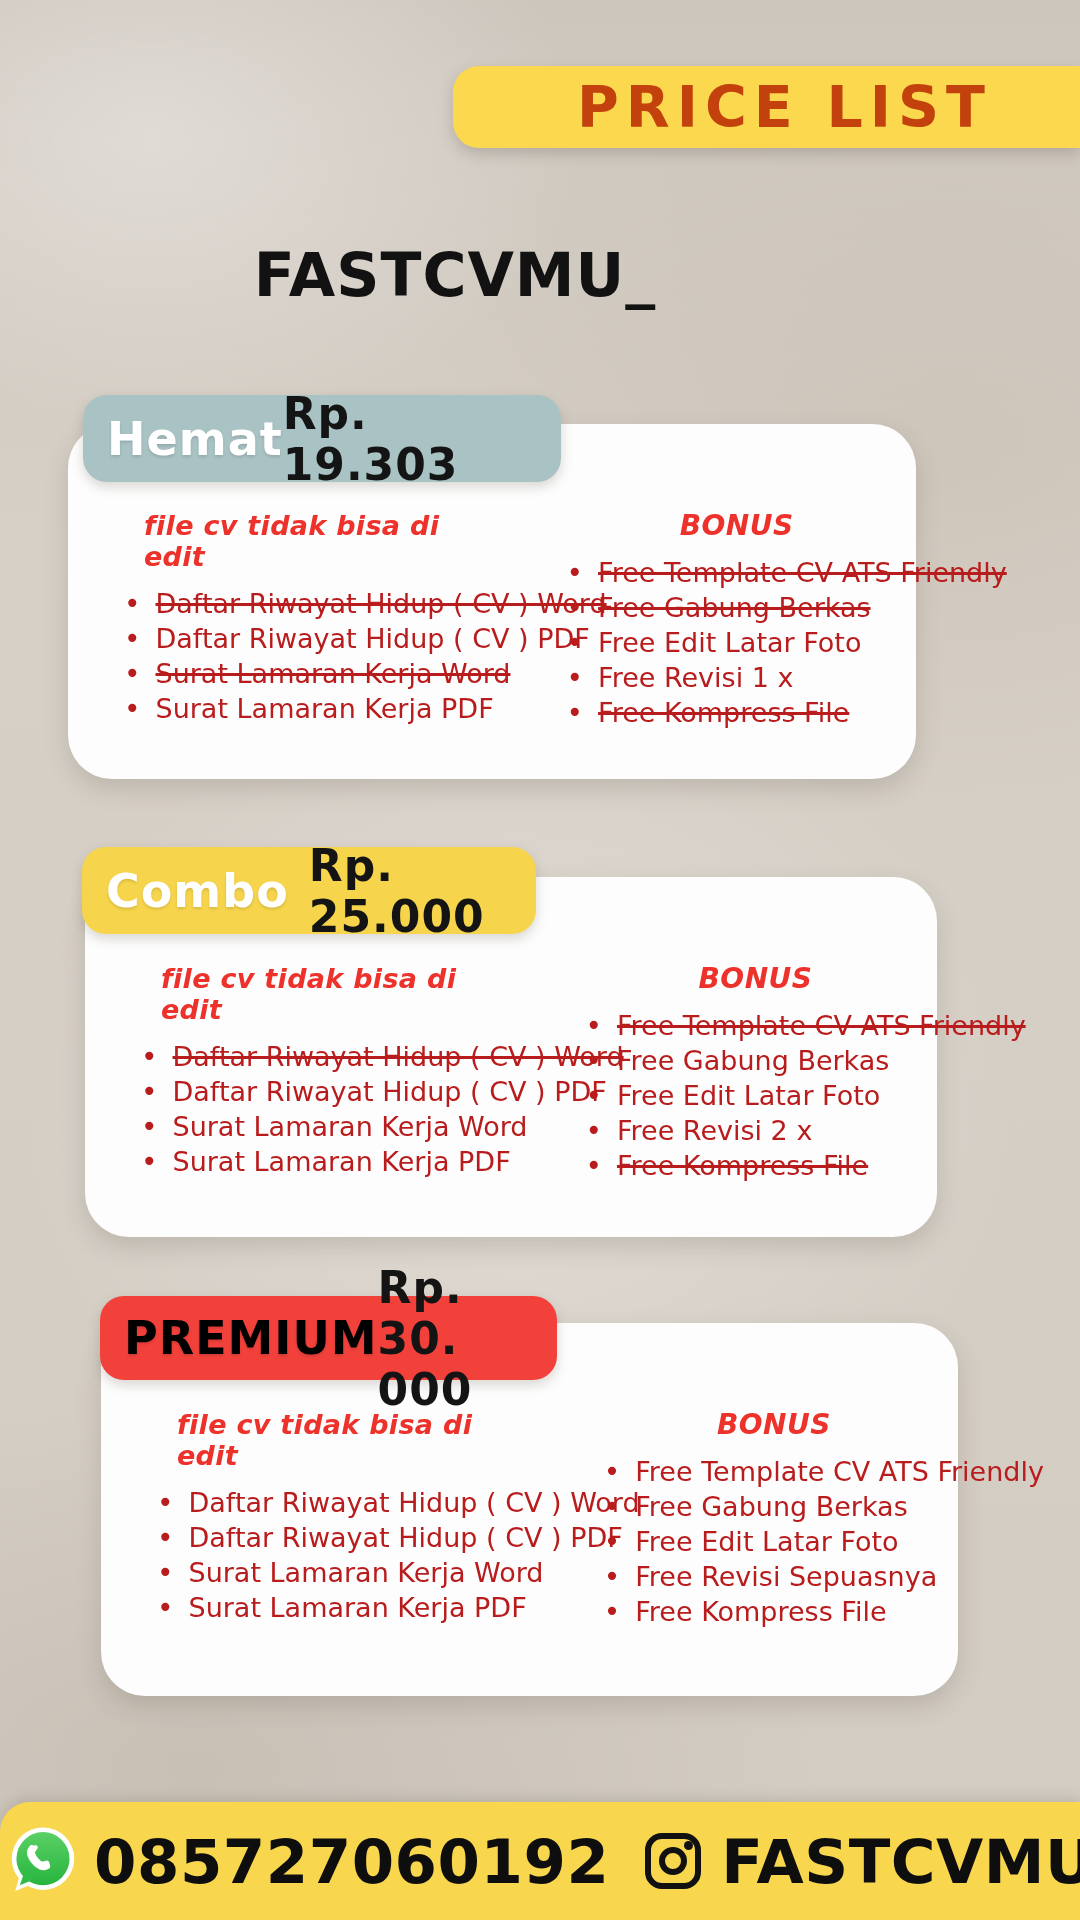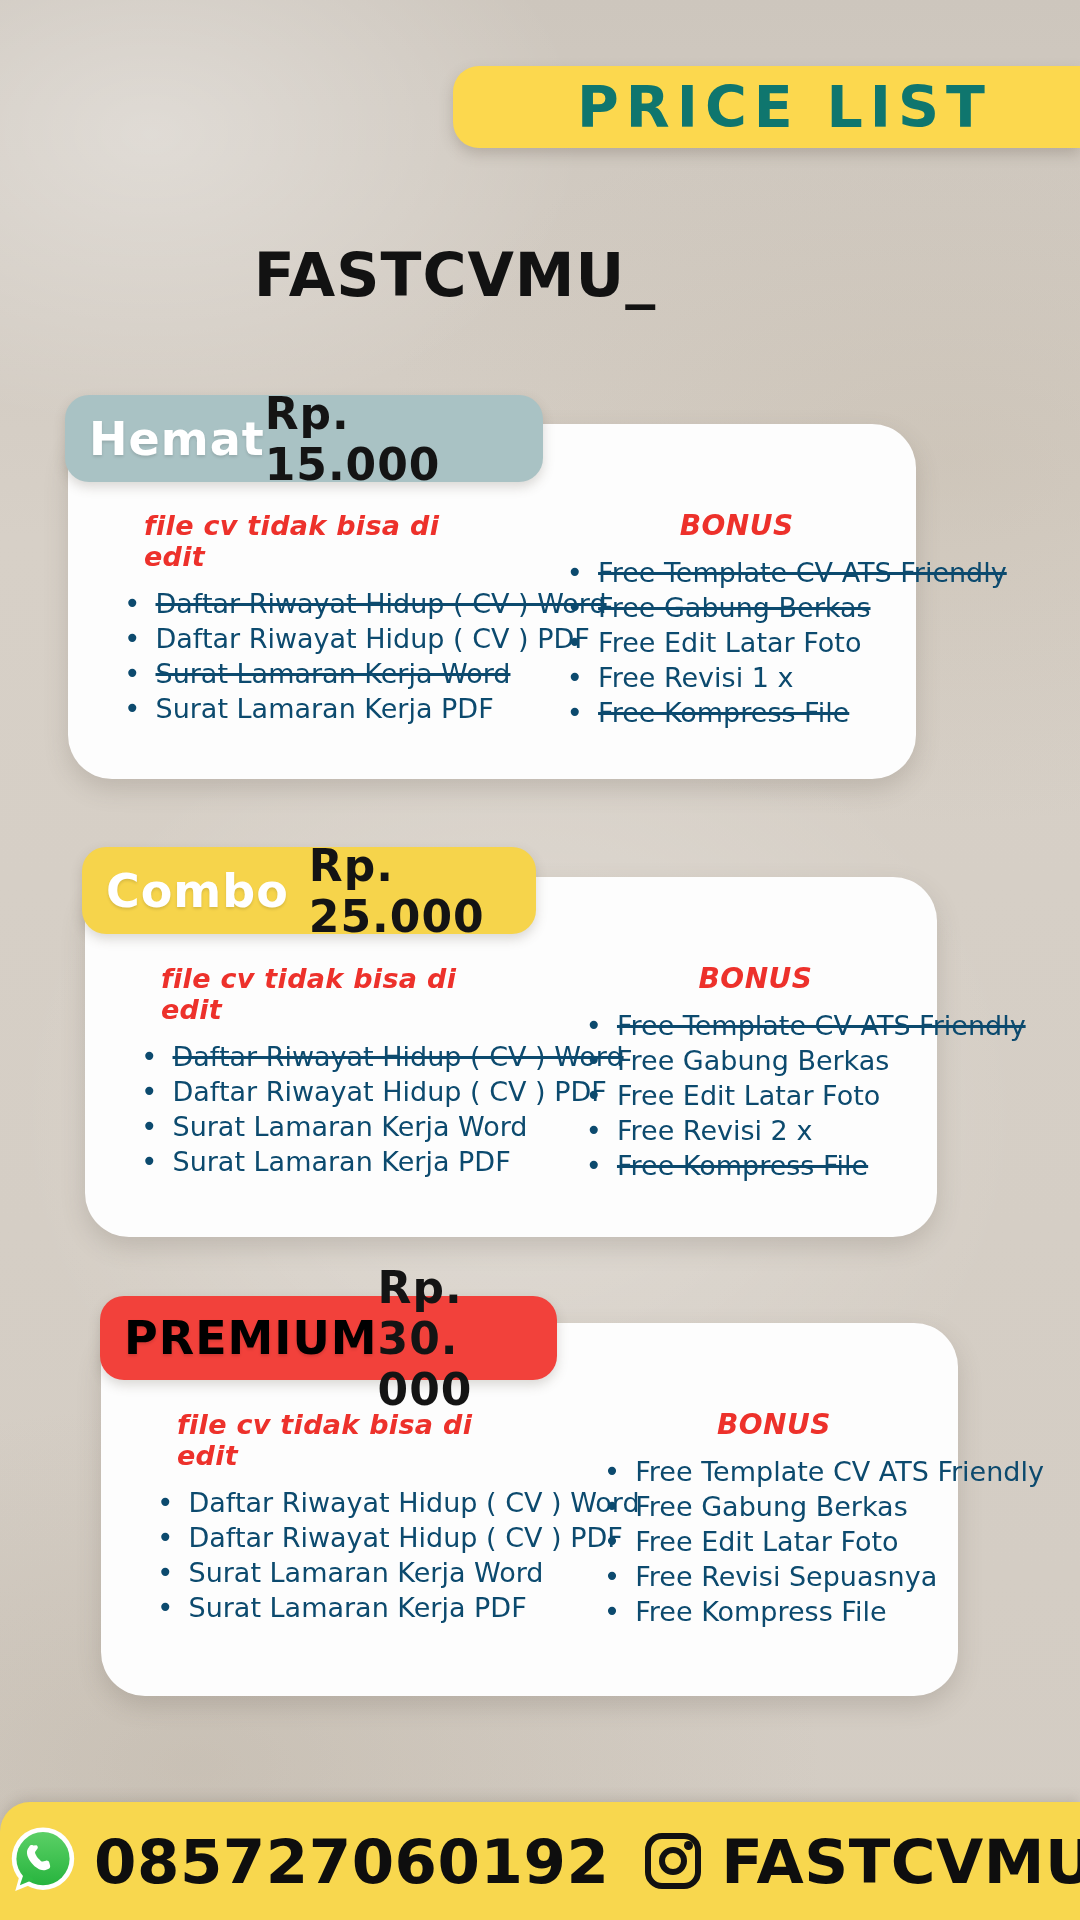--- a/index.html
+++ b/index.html
@@ -46,21 +46,21 @@
   .plan-hemat .card   { top:29px; height:355px; }
   .plan-combo .card   { top:30px; height:360px; }
   .plan-premium .card { top:27px; height:373px; }
 
   .badge {
     position:absolute; left:0; top:0; z-index:2;
     display:flex; align-items:center; justify-content:space-between;
     padding:0 40px 0 24px; box-sizing:border-box;
     border-radius:24px; box-shadow:0 5px 12px rgba(92,82,70,0.22);
   }
-  .plan-hemat .badge   { width:478px; height:87px; }
+  .plan-hemat .badge   { width:478px; height:87px;margin-left:18px; }
   .plan-combo .badge   { width:454px; height:87px; }
   .plan-premium .badge { left:2px; width:457px; height:84px; padding-right:22px; }
 
   .plan-name  { font-size:46px; font-weight:800; letter-spacing:1px;
                 text-shadow:0 2px 3px rgba(0,0,0,0.12); }
   .plan-price { font-size:44px; font-weight:800; letter-spacing:1px; }
 
   .col-left  { width:47%; padding:86px 0 0 56px; box-sizing:border-box; }
   .col-right { flex:1; padding:76px 18px 0 0; box-sizing:border-box; }
 
@@ -70,21 +70,21 @@
   }
   .bonus-title {
     text-align:center; margin:9px 0 15px 0; font-size:28px; font-weight:bold; font-style:italic;
     letter-spacing:0.5px;
   }
 
   ul.items { list-style:none; margin:0; padding:0; }
   .col-right ul.items { padding-left:100px; }
   ul.items li {
     display:flex; gap:15px; align-items:flex-end;
-    font-size:27px; line-height:31px; margin-bottom:4px; color:#0c4a6e;
+    font-size:27px; line-height:31px; margin-bottom:4px; color:#b91c1c;
   }
   ul.items li::before { content:"•"; font-size:28px; line-height:31px; }
   .li-label { white-space:nowrap; }
   .struck { text-decoration:line-through; text-decoration-thickness:3px; }
 
   
   .footer {
     position:absolute; left:0; top:1802px; width:1080px; height:118px;
     border-radius:30px 0 0 0;
     display:flex; align-items:center; padding-left:26px; box-sizing:border-box; gap:14px;
@@ -104,21 +104,21 @@
     content:""; position:absolute; top:2px; right:2px; width:9px; height:9px;
     background:#111; border-radius:50%;
   }
 </style>
 </head>
 <body>
 
 <div class="canvas">
 
   <div class="banner" style="background: rgb(252, 216, 78);">
-    <span class="banner-text" style="color: #0f766e;">PRICE LIST</span>
+    <span class="banner-text" style="color: #c2410c;">PRICE LIST</span>
   </div>
 
   <h1 class="brand">FASTCVMU_</h1>
 
   <section class="plan plan-hemat">
     <div class="card">
       <div class="col-left">
         <p class="note" style="color: rgb(237, 49, 43);">file cv tidak bisa di edit</p>
         <ul class="items">
             <li>
@@ -151,21 +151,21 @@
               <span class="li-label">Free Revisi 1 x</span>
             </li>
             <li>
               <span class="li-label struck">Free Kompress File</span>
             </li>
           </ul>
       </div>
     </div>
     <div class="badge" style="background: rgb(169, 194, 196);">
       <span class="plan-name" style="color: rgb(255, 255, 255);">Hemat</span>
-      <span class="plan-price" style="color: rgb(20, 20, 20);">Rp. 15.000</span>
+      <span class="plan-price" style="color: rgb(20, 20, 20);">Rp. 19.303</span>
     </div>
   </section>
 
   <section class="plan plan-combo">
     <div class="card">
       <div class="col-left">
         <p class="note" style="color: rgb(237, 49, 43);">file cv tidak bisa di edit</p>
         <ul class="items">
             <li>
               <span class="li-label struck">Daftar Riwayat Hidup ( CV ) Word</span>

